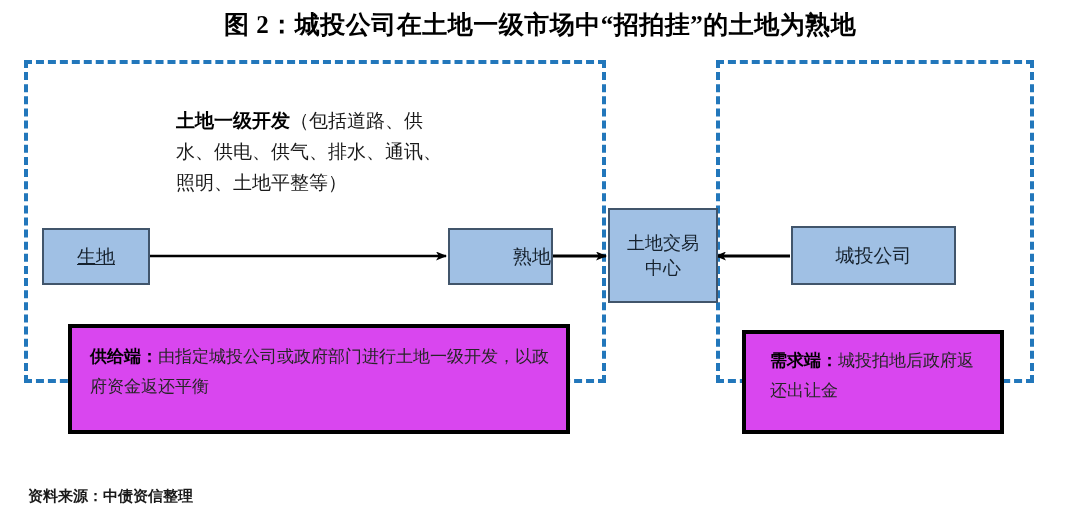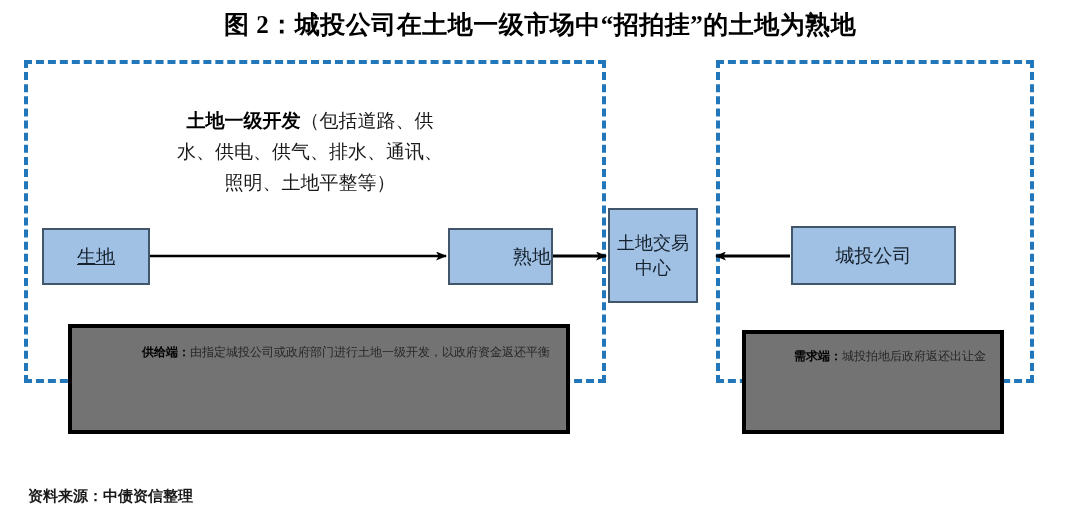--- a/index.html
+++ b/index.html
@@ -76,21 +76,21 @@
   #box-developed-land {
     left: 448px;
     top: 228px;
     width: 105px;
     height: 57px;
     justify-content: flex-end;
   }
   #box-trading-center {
     left: 608px;
     top: 208px;
-    width: 90px;
+    width: 110px;
     height: 95px;
     font-size: 18px;
   }
   #box-trading-center .box-text {
     display: block;
     width: 76px;
     word-break: break-all;
   }
   #box-ugiv-company {
     left: 791px;
@@ -112,56 +112,56 @@
   
   #dev-note {
     position: absolute;
     left: 176px;
     top: 106px;
     width: 268px;
     font-family: "Liberation Serif", "DejaVu Serif", serif;
     font-size: 19px;
     line-height: 1.62;
     color: #1a1a1a;
-    text-align: center;
+    text-align: left;
   }
   #dev-note .strong {
     font-weight: bold;
     color: #000;
   }
 
   
   .callout {
     position: absolute;
     box-sizing: border-box;
-    background: #737373;
+    background: #d946ef;
     border: 4px solid #000000;
     font-family: "Liberation Serif", "DejaVu Serif", serif;
-    font-size: 12px;
+    font-size: 17px;
     line-height: 1.75;
     color: #262626;
     padding: 14px 16px 10px 18px;
-    text-align: right;
+    text-align: left;
   }
   .callout .strong {
     font-weight: bold;
     color: #000;
   }
   #callout-supply {
     left: 68px;
     top: 324px;
     width: 502px;
     height: 110px;
   }
   #callout-demand {
     left: 742px;
     top: 330px;
     width: 262px;
     height: 104px;
-    padding: 12px 14px 10px 16px;
+    padding: 12px 14px 10px 24px;
   }
 
   
   #source-note {
     position: absolute;
     left: 28px;
     top: 487px;
     font-family: Liberation Serif, serif;
     font-size: 15px;
     font-weight: bold;

